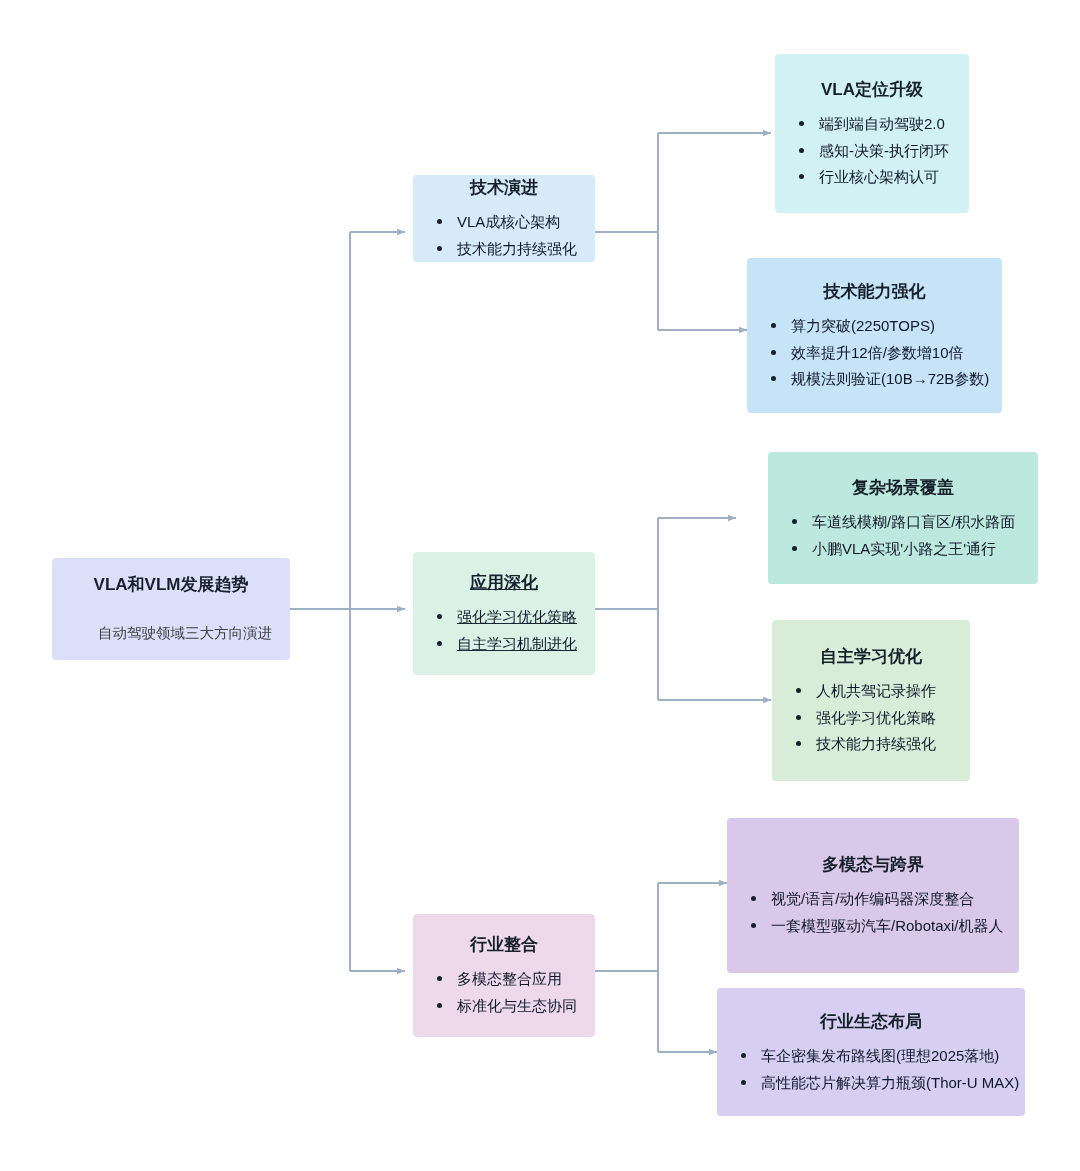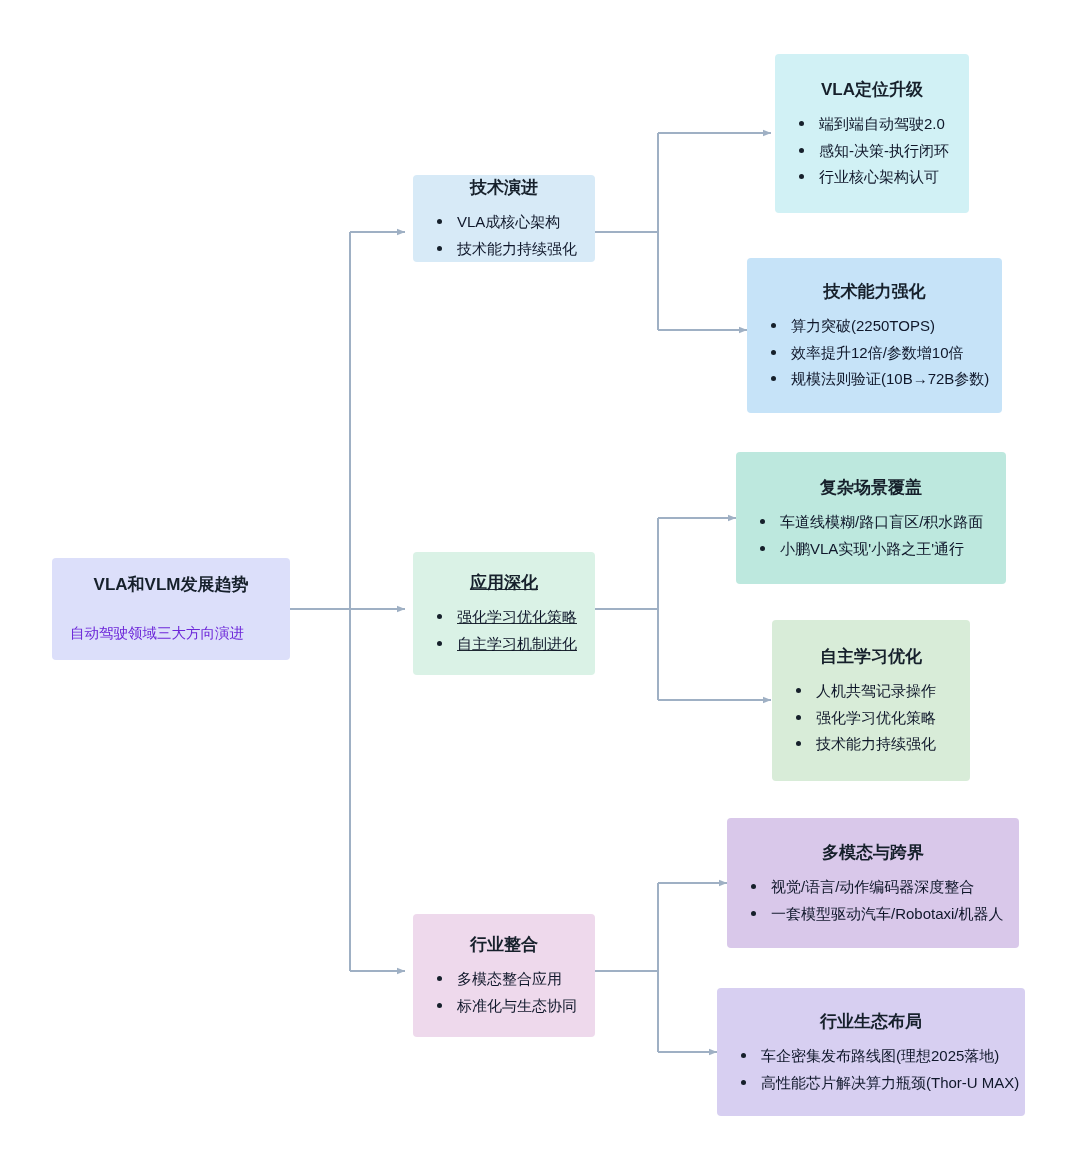--- a/index.html
+++ b/index.html
@@ -35,24 +35,24 @@
     padding: 14px 18px;
   }
   .node-title {
     text-align: center;
     font-weight: bold;
     font-size: 17px;
     line-height: 1.3;
     color: #16202b;
   }
   .node-subtitle {
-    text-align: left;
+    text-align: right;
     font-size: 14.5px;
     line-height: 1.35;
-    color: #6d28d9;
+    color: #404040;
     margin-top: 28px;
   }
   .bullets {
     list-style: none;
     margin: 13px 0 0 0;
     padding: 0;
   }
   .bullets li {
     position: relative;
     font-size: 15px;
@@ -73,21 +73,21 @@
     border-radius: 50%;
     background: #16202b;
   }
   
   .c-root    { background: #dcdffa; }
   .c-blue    { background: #d7eaf7; }
   .c-mint    { background: #daf2e6; }
   .c-pink    { background: #eed9ec; }
   .c-cyan    { background: #d1f1f5; }
   .c-sky     { background: #c6e3f8; }
-  .c-teal    { background: #bde8de; }
+  .c-teal    { background: #bde8de; margin-left: 32px; }
   .c-green   { background: #d8ecd8; }
   .c-violet  { background: #d9c8ea; }
   .c-lilac   { background: #d7cff1; }
 </style>
 </head>
 <body>
 
 <div id="canvas">
 
   <svg id="edges" viewBox="0 0 1080 1171" xmlns="http://www.w3.org/2000/svg">
@@ -182,21 +182,21 @@
   </div>
 
   <div class="node c-pink" style="left:413px; top:914px; width:182px; height:123px;">
     <div class="node-title">行业整合</div>
     <ul class="bullets">
       <li>多模态整合应用</li>
       <li>标准化与生态协同</li>
     </ul>
   </div>
 
-  <div class="node c-violet" style="left:727px; top:818px; width:292px; height:130px;">
+  <div class="node c-violet" style="left:727px; top:818px; width:292px; height:155px;">
     <div class="node-title">多模态与跨界</div>
     <ul class="bullets">
       <li>视觉/语言/动作编码器深度整合</li>
       <li>一套模型驱动汽车/Robotaxi/机器人</li>
     </ul>
   </div>
 
   <div class="node c-lilac" style="left:717px; top:988px; width:308px; height:128px;">
     <div class="node-title">行业生态布局</div>
     <ul class="bullets">

